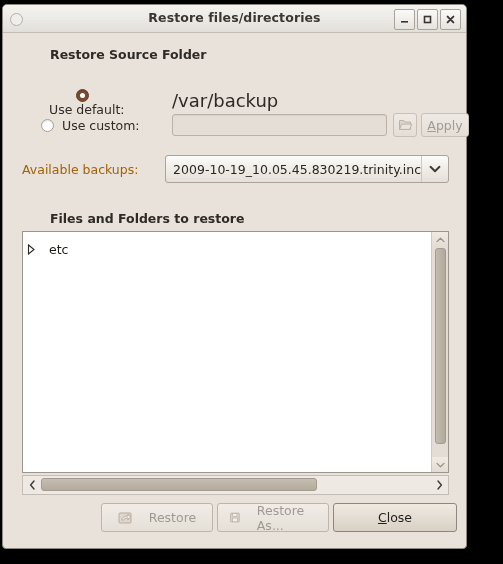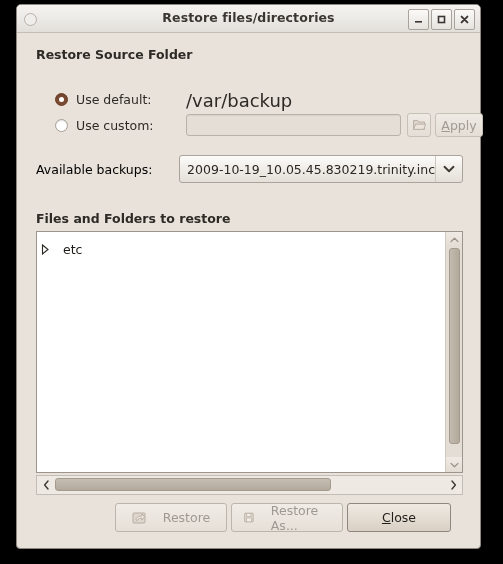--- a/index.html
+++ b/index.html
@@ -8,21 +8,21 @@
     background: #000000;
     width: 503px;
     height: 564px;
     overflow: hidden;
     font-family: "DejaVu Sans", sans-serif;
   }
 
   
   .window {
     position: absolute;
-    left: 16px;
+    left: 2px;
     top: 4px;
     width: 465px;
     height: 545px;
     background: #e8e2da;
     border: 1px solid #8e8881;
     border-radius: 5px 5px 4px 4px;
     box-sizing: border-box;
     box-shadow: 0 1px 2px rgba(0,0,0,0.5);
   }
 
@@ -76,32 +76,33 @@
     position: absolute;
     left: 0; right: 0; top: 28px; bottom: 0;
     padding: 0;
   }
 
   .group-label {
     position: absolute;
     font-size: 12.5px;
     font-weight: bold;
     color: #2e2a26;
+    margin-left: 28px;
   }
   #srcLabel { left: 19px; top: 14px; }
   #filesLabel { left: 19px; top: 178px; }
 
   
   .radio-row {
     position: absolute;
     display: flex;
     align-items: center;
     height: 20px;
   }
-  #rowDefault { left: 38px; top: 56px; }
+  #rowDefault { left: 38px; top: 56px; flex-direction: column; }
   #rowCustom  { left: 38px; top: 82px; }
 
   .radio {
     width: 13px; height: 13px;
     border-radius: 50%;
     box-sizing: border-box;
     background: #ffffff;
     border: 1px solid #a59f97;
     box-shadow: inset 0 1px 1px rgba(0,0,0,0.12);
     flex: 0 0 auto;
@@ -171,21 +172,21 @@
     font-size: 12.5px;
     display: flex; align-items: center; justify-content: center;
     font-family: "DejaVu Sans", sans-serif;
   }
 
   
   #backupsLabel {
     position: absolute;
     left: 19px; top: 129px;
     font-size: 12.5px;
-    color: #000000;
+    color: #a16207;
   }
   .combo {
     position: absolute;
     left: 162px; top: 122px;
     width: 284px; height: 28px;
     box-sizing: border-box;
     border: 1px solid #a9a39b;
     border-radius: 3px;
     background: linear-gradient(to bottom, #fdfcfa 0%, #f1eee9 45%, #e4dfd8 100%);
     display: flex;
@@ -321,21 +322,21 @@
     padding: 0 12px;
     font-family: "DejaVu Sans", sans-serif;
   }
   .btn.enabled {
     border: 1px solid #8d8780;
     background: linear-gradient(to bottom, #efe9e1 0%, #e3dcd2 55%, #d8d0c4 100%);
     color: #211e1b;
   }
   #btnRestore   { width: 112px; }
   #btnRestoreAs { width: 112px; }
-  #btnClose     { width: 104px; }
+  #btnClose     { width: 124px; }
 </style>
 </head>
 <body>
 
 <div class="window">
 
   <div class="titlebar">
     <div class="win-menu-circle"></div>
     <div class="title-text">Restore files/directories</div>
     <div class="win-btns">

